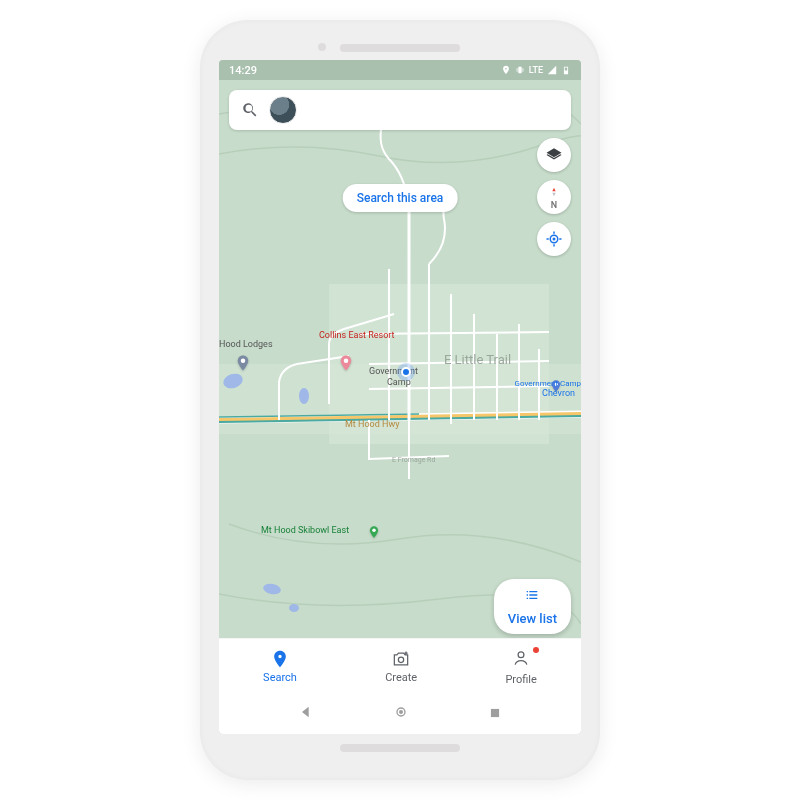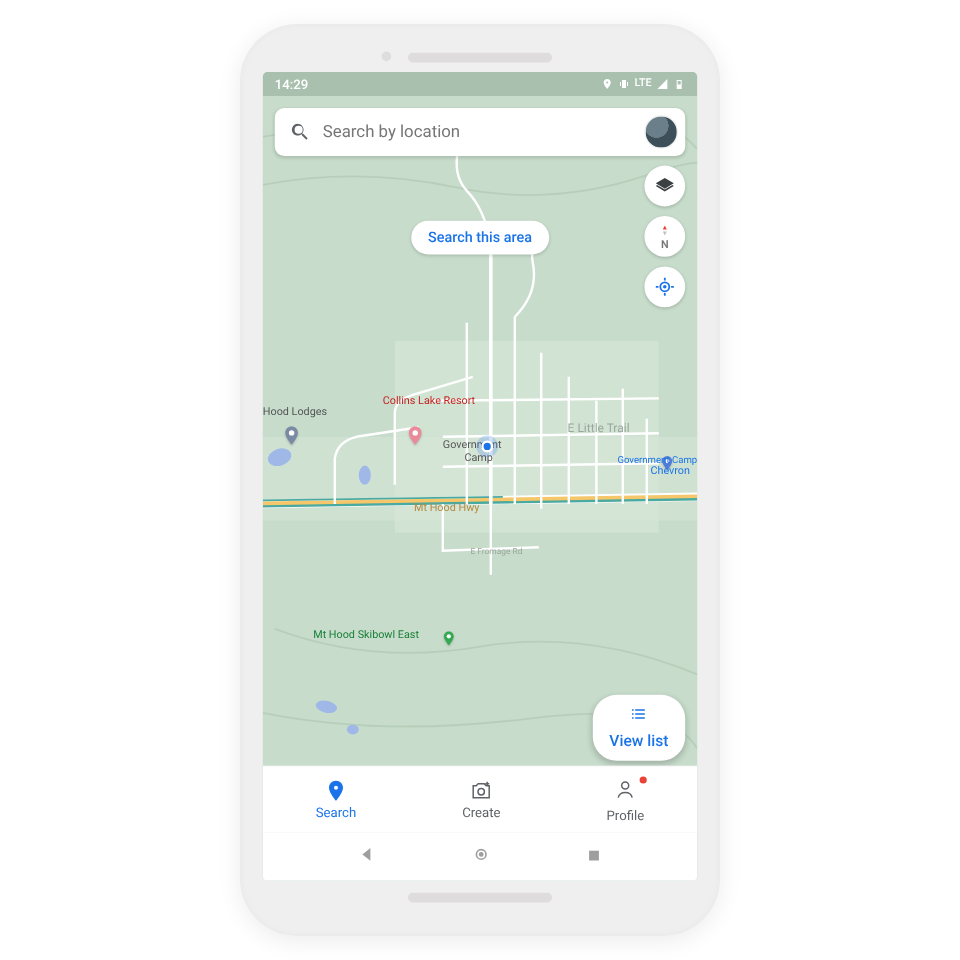--- a/index.html
+++ b/index.html
@@ -178,36 +178,35 @@
         <svg viewBox="0 0 24 24">
             <path fill="#34a853" d="M12 2C8 2 5 5 5 9c0 5 7 13 7 13s7-8 7-13c0-4-3-7-7-7z"></path>
             <circle cx="12" cy="9" r="3" fill="#fff"></circle>
           </svg>
       </div>
 
       <div class="blue-dot" style="left:182px; top:283px;"></div>
 
       
       <div class="mlabel" style="left:0px; top:255px;">Hood Lodges</div>
-      <div class="mlabel red" style="left:100px; top:246px;">Collins Lake Resort</div>
+      <div class="mlabel red" style="left:100px; top:246px;">Collins East Resort</div>
       <div class="mlabel" style="left:150px; top:282px;">Government</div>
       <div class="mlabel" style="left:168px; top:293px;">Camp</div>
       <div class="mlabel blue" style="right:6px; top:284px;margin-top:20px;">Chevron</div>
       <div class="mlabel blue" style="right:0px; top:295px; font-size:8px">Government Camp</div>
       <div class="mlabel" style="left:126px; top:335px; color:#b38a3f;">Mt Hood Hwy</div>
       <div class="mlabel green" style="left:42px; top:441px;">Mt Hood Skibowl East</div>
       <div class="mlabel" style="left:173px; top:372px; font-size:7px; color:#9aa89c;text-align:center;">E Fromage Rd</div>
-      <div class="mlabel" style="left:254px; top:268px; font-size:10px; color:#9aa89c;">E Little Trail</div>
+      <div class="mlabel" style="left:225px; top:268px; font-size:13px; color:#9aa89c;">E Little Trail</div>
     </div>
 
     <div class="searchbar">
       <svg width="18" height="18" viewBox="0 0 24 24">
           <path fill="#5f6368" d="M15.5 14h-.8l-.3-.3a6.5 6.5 0 10-.7.7l.3.3v.8l5 5 1.5-1.5-5-5zM6 9.5A4.5 4.5 0 1110.5 14 4.5 4.5 0 016 9.5z"></path>
         </svg>
-      <input type="text" placeholder="Search by location" style="">
       <div class="avatar"></div>
     </div>
 
     <div class="chip">
       <span>Search this area</span>
     </div>
 
     <div class="fab-col">
       <div class="fab">
         <svg width="18" height="18" viewBox="0 0 24 24">

